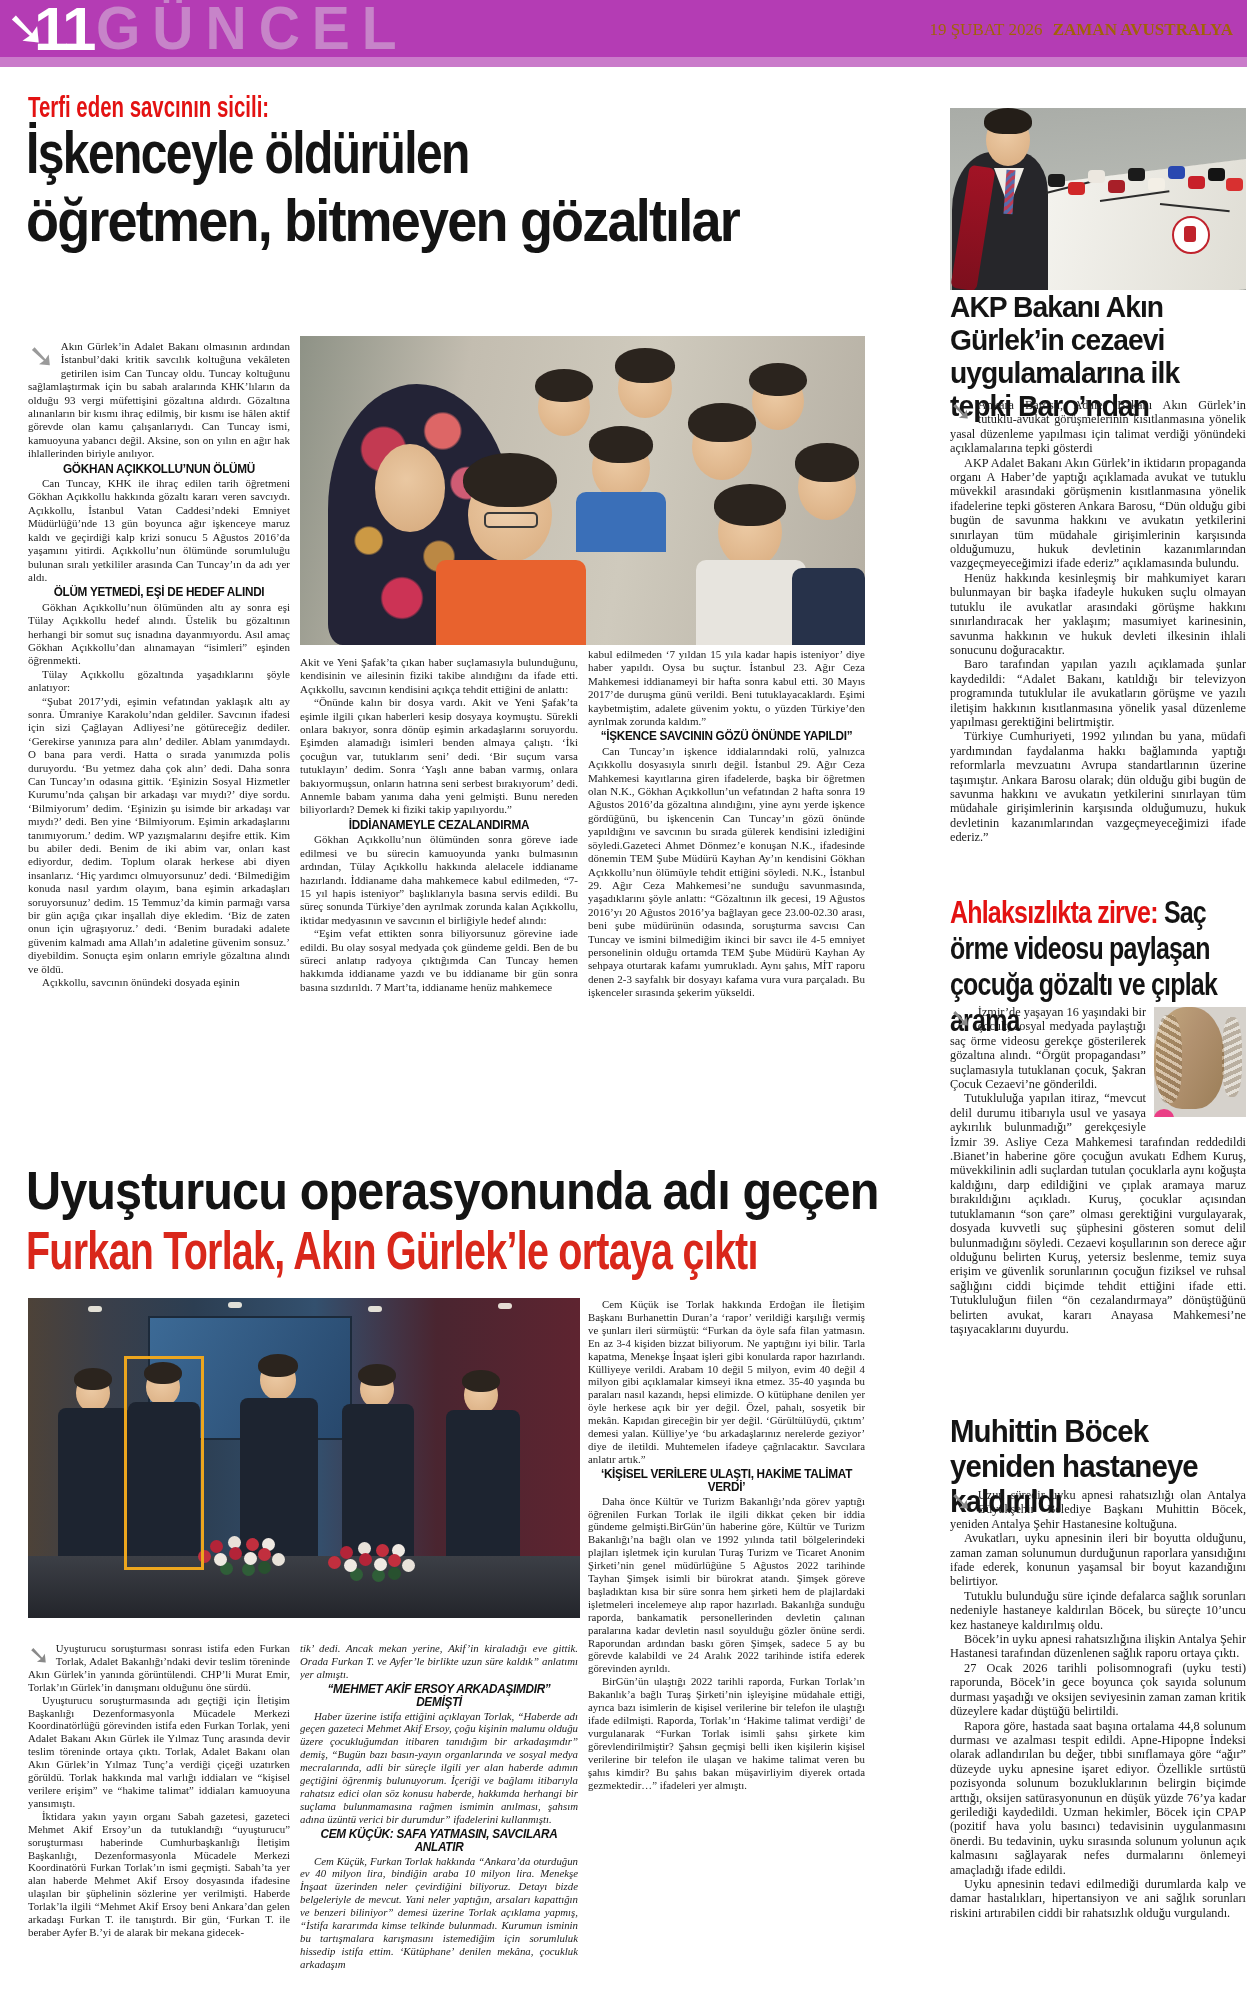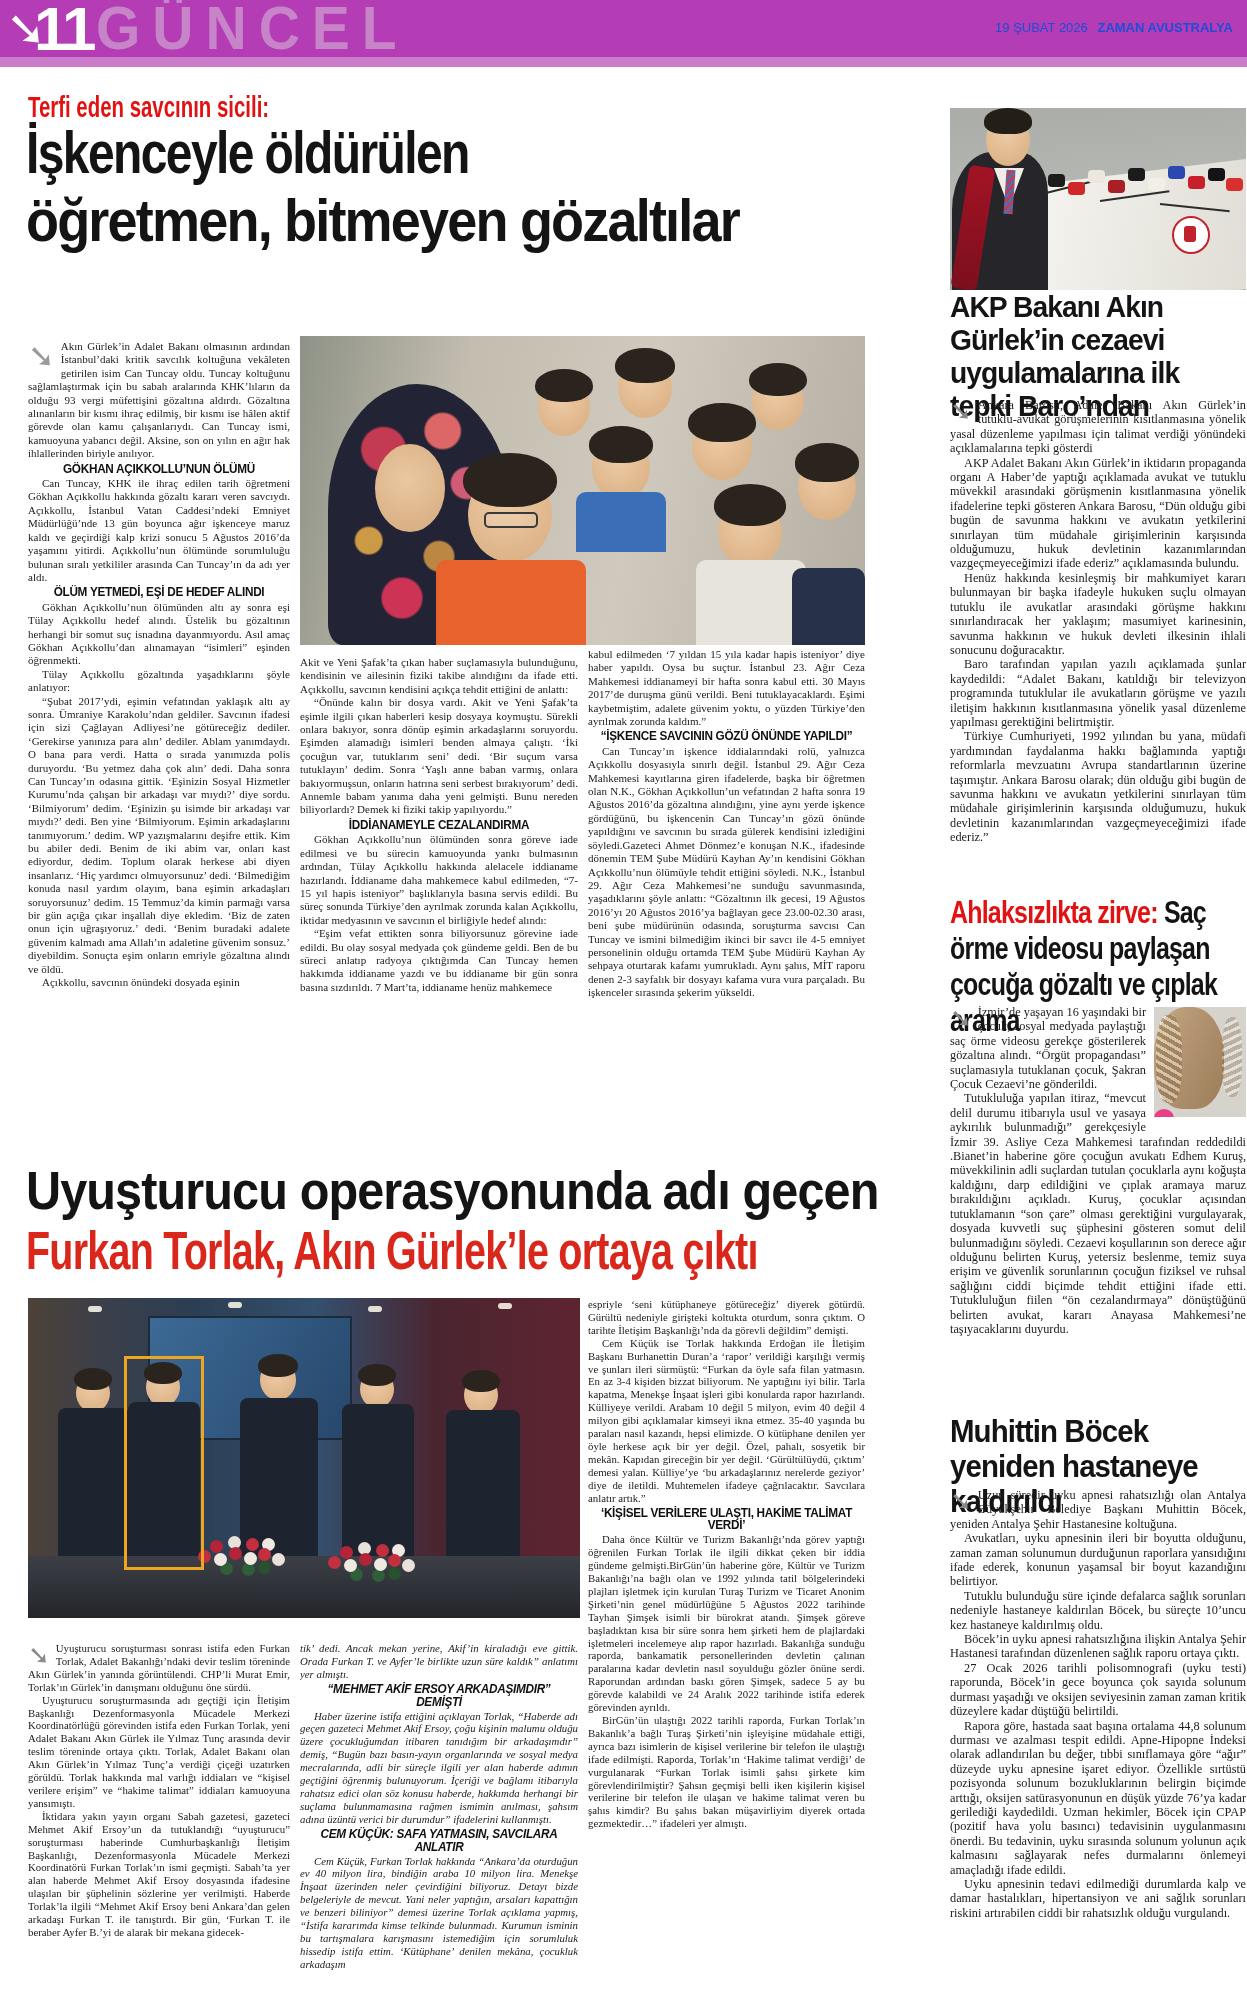--- a/index.html
+++ b/index.html
@@ -6,21 +6,21 @@
   body{background:#e9e9e9;}
   #page{position:relative;width:1247px;height:2003px;background:#ffffff;overflow:hidden;
         font-family:"Liberation Serif",serif;color:#1b1b1b;margin:0 auto;}
   .abs{position:absolute;}
   
   .hdr-bar{left:0;top:0;width:1247px;height:57px;background:#b43cb4;}
   .hdr-strip{left:0;top:57px;width:1247px;height:10px;background:#ca7bca;}
   .hdr-arrow{left:6px;top:0px;font-family:"DejaVu Sans",sans-serif;font-size:48px;line-height:56px;color:#ffffff;}
   .hdr-num{left:34px;top:-4px;font-family:"Liberation Sans",sans-serif;font-weight:bold;font-size:62px;line-height:66px;color:#ffffff;letter-spacing:-3px;}
   .hdr-section{left:96px;top:-5px;font-family:"Liberation Sans",sans-serif;font-weight:bold;font-size:62px;line-height:66px;color:#c784c9;letter-spacing:13px;transform:scaleX(.92);transform-origin:left top;}
-  .hdr-right{right:14px;top:20px;font-family:Liberation Sans, sans-serif;font-size:13px;color:#1d4ed8;white-space:nowrap;}
+  .hdr-right{right:14px;top:20px;font-family:Liberation Serif, serif;font-size:17px;color:#a16207;white-space:nowrap;}
   .hdr-right .d{font-weight:normal;} .hdr-right .b{font-weight:bold;margin-left:6px;}
   
   .kicker{left:28px;top:90px;font-family:"Liberation Sans",sans-serif;font-weight:bold;font-size:30px;color:#e31212;transform:scaleX(.68);transform-origin:left top;white-space:nowrap;}
   .mh1{left:26px;top:120px;font-family:"Liberation Sans",sans-serif;font-weight:bold;font-size:60px;line-height:66px;color:#141414;letter-spacing:-2px;white-space:nowrap;transform:scaleX(.80);transform-origin:left top;}
   .mh2{left:26px;top:188px;font-family:"Liberation Sans",sans-serif;font-weight:bold;font-size:60px;line-height:66px;color:#141414;letter-spacing:-2px;white-space:nowrap;transform:scaleX(.90);transform-origin:left top;}
   .bh1{left:26px;top:1160px;font-family:"Liberation Sans",sans-serif;font-weight:bold;font-size:54px;line-height:60px;color:#141414;letter-spacing:-1px;white-space:nowrap;transform:scaleX(.90);transform-origin:left top;}
   .bh2{left:26px;top:1220px;font-family:"Liberation Sans",sans-serif;font-weight:bold;font-size:54px;line-height:60px;color:#d9271b;letter-spacing:-1px;white-space:nowrap;transform:scaleX(.73);transform-origin:left top;}
   
   .col{position:absolute;overflow:hidden;text-align:justify;}
   .col p{margin:0;text-indent:14px;}
@@ -172,21 +172,20 @@
 
   <div class="col bcol" style="left:300px;top:1642px;width:278px;height:356px;font-style:italic;">
     <p class="ni">tik’ dedi. Ancak mekan yerine, Akif’in kiraladığı eve gittik. Orada Furkan T. ve Ayfer’le birlikte uzun süre kaldık” anlatımı yer almıştı.</p>
     <h4 class="sub">“MEHMET AKİF ERSOY ARKADAŞIMDIR” DEMİŞTİ</h4>
     <p>Haber üzerine istifa ettiğini açıklayan Torlak, “Haberde adı geçen gazeteci Mehmet Akif Ersoy, çoğu kişinin malumu olduğu üzere çocukluğumdan itibaren tanıdığım bir arkadaşımdır” demiş, “Bugün bazı basın-yayın organlarında ve sosyal medya mecralarında, adli bir süreçle ilgili yer alan haberde adımın geçtiğini öğrenmiş bulunuyorum. İçeriği ve bağlamı itibarıyla rahatsız edici olan söz konusu haberde, hakkımda herhangi bir suçlama bulunmamasına rağmen ismimin anılması, şahsım adına üzüntü verici bir durumdur” ifadelerini kullanmıştı.</p>
     <h4 class="sub">CEM KÜÇÜK: SAFA YATMASIN, SAVCILARA ANLATIR</h4>
     <p>Cem Küçük, Furkan Torlak hakkında “Ankara’da oturduğun ev 40 milyon lira, bindiğin araba 10 milyon lira. Menekşe İnşaat üzerinden neler çevirdiğini biliyoruz. Detayı bizde belgeleriyle de mevcut. Yani neler yaptığın, arsaları kapattığın ve benzeri biliniyor” demesi üzerine Torlak açıklama yapmış, “İstifa kararımda kimse telkinde bulunmadı. Kurumun isminin bu tartışmalara karışmasını istemediğim için sorumluluk hissedip istifa ettim. ‘Kütüphane’ denilen mekâna, çocukluk arkadaşım</p>
   </div>
 
   <div class="col bcol" style="left:588px;top:1298px;width:277px;height:700px;">
-    <p class="ni">espriyle ‘seni kütüphaneye götüreceğiz’ diyerek götürdü. Gürültü nedeniyle girişteki koltukta oturdum, sonra çıktım. O tarihte İletişim Başkanlığı’nda da görevli değildim” demişti.</p>
     <p>Cem Küçük ise Torlak hakkında Erdoğan ile İletişim Başkanı Burhanettin Duran’a ‘rapor’ verildiği karşılığı vermiş ve şunları ileri sürmüştü: “Furkan da öyle safa filan yatmasın. En az 3-4 kişiden bizzat biliyorum. Ne yaptığını iyi bilir. Tarla kapatma, Menekşe İnşaat işleri gibi konularda rapor hazırlandı. Külliyeye verildi. Arabam 10 değil 5 milyon, evim 40 değil 4 milyon gibi açıklamalar kimseyi ikna etmez. 35-40 yaşında bu paraları nasıl kazandı, hepsi elimizde. O kütüphane denilen yer öyle herkese açık bir yer değil. Özel, pahalı, sosyetik bir mekân. Kapıdan gireceğin bir yer değil. ‘Gürültülüydü, çıktım’ demesi yalan. Külliye’ye ‘bu arkadaşlarınız nerelerde geziyor’ diye de iletildi. Muhtemelen ifadeye çağrılacaktır. Savcılara anlatır artık.”</p>
     <h4 class="sub">‘KİŞİSEL VERİLERE ULAŞTI, HAKİME TALİMAT VERDİ’</h4>
     <p>Daha önce Kültür ve Turizm Bakanlığı’nda görev yaptığı öğrenilen Furkan Torlak ile ilgili dikkat çeken bir iddia gündeme gelmişti.BirGün’ün haberine göre, Kültür ve Turizm Bakanlığı’na bağlı olan ve 1992 yılında tatil bölgelerindeki plajları işletmek için kurulan Turaş Turizm ve Ticaret Anonim Şirketi’nin genel müdürlüğüne 5 Ağustos 2022 tarihinde Tayhan Şimşek isimli bir bürokrat atandı. Şimşek göreve başladıktan kısa bir süre sonra hem şirketi hem de plajlardaki işletmeleri incelemeye alıp rapor hazırladı. Bakanlığa sunduğu raporda, bankamatik personellerinden devletin çalınan paralarına kadar devletin nasıl soyulduğu gözler önüne serdi. Raporundan ardından baskı gören Şimşek, sadece 5 ay bu görevde kalabildi ve 24 Aralık 2022 tarihinde istifa ederek görevinden ayrıldı.</p>
     <p>BirGün’ün ulaştığı 2022 tarihli raporda, Furkan Torlak’ın Bakanlık’a bağlı Turaş Şirketi’nin işleyişine müdahale ettiği, ayrıca bazı isimlerin de kişisel verilerine bir telefon ile ulaştığı ifade edilmişti. Raporda, Torlak’ın ‘Hakime talimat verdiği’ de vurgulanarak “Furkan Torlak isimli şahsı şirkete kim görevlendirilmiştir? Şahsın geçmişi belli iken kişilerin kişisel verilerine bir telefon ile ulaşan ve hakime talimat veren bu şahıs kimdir? Bu şahıs bakan müşavirliyim diyerek ortada gezmektedir…” ifadeleri yer almıştı.</p>
   </div>
 
   <div class="photo" id="ph-podium">
     <div id="podium"></div>
     <div id="emblem"></div>
     <div id="robe"></div>

